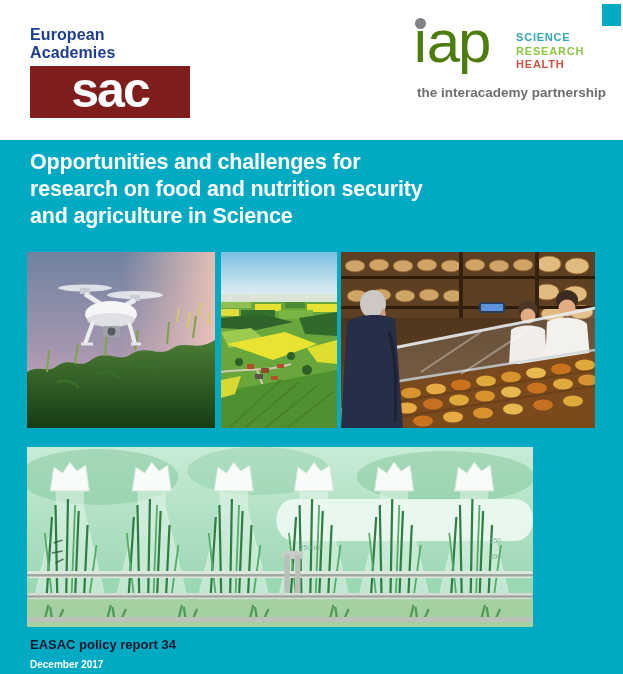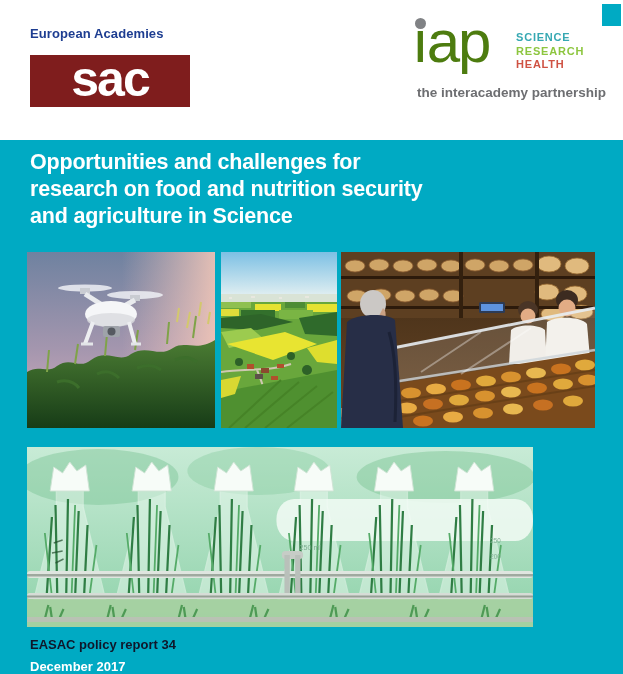--- a/index.html
+++ b/index.html
@@ -6,21 +6,21 @@
   html,body { width:623px; height:674px; background:#fff; }
   .page { position:relative; width:623px; height:674px; background:#ffffff; overflow:hidden;
           font-family:"Liberation Sans", sans-serif; }
 
   
   .band { position:absolute; left:0; top:140px; width:623px; height:534px; background:#00aac3; }
   .corner-square { position:absolute; left:602px; top:4px; width:19px; height:22px; background:#00aac3; }
 
   
   .easac { position:absolute; left:30px; top:26px; width:160px; }
-  .easac-top { color:#1d3d91; font-size:13px; font-weight:bold; margin-bottom:14px; letter-spacing:0.1px; }
+  .easac-top { color:#1d3d91; font-size:16px; font-weight:bold; margin-bottom:4px; letter-spacing:0.1px; }
   .easac-box { display:flex; width:160px; height:52px; }
   .easac-ea { width:66px; background:#9d7b52; color:#1d3d91; display:flex; align-items:center; justify-content:center;
               font-size:50px; font-weight:bold; line-height:1; letter-spacing:-3px; padding-bottom:5px; }
   .easac-sac { flex:1; background:#7f1d1d; color:#ffffff; display:flex; align-items:center; justify-content:center;
                font-size:50px; font-weight:bold; line-height:1; letter-spacing:-2px; padding-bottom:5px; }
   .easac-bottom { color:#1d3d91; font-size:12px; font-weight:bold; margin-top:3px; text-align:right; }
 
   
   .iap { position:absolute; left:412px; top:12px; width:200px; height:100px; }
   .iap-mark { position:relative; display:inline-block; color:#4d7c0f; font-size:60px; line-height:60px;
@@ -38,21 +38,21 @@
   
   .photo { position:absolute; overflow:hidden; }
   .photo svg { display:block; width:100%; height:100%; }
   #photo1 { left:27px;  top:252px; width:188px; height:176px; }
   #photo2 { left:221px; top:252px; width:116px; height:176px; }
   #photo3 { left:341px; top:252px; width:254px; height:176px; }
   #photo4 { left:27px;  top:447px; width:506px; height:180px; }
 
   
   .footer-report { position:absolute; left:30px; top:637px; color:#0f172a; font-size:13px; font-weight:bold; }
-  .footer-date   { position:absolute; left:30px; top:659px; color:#ffffff; font-size:13px; font-weight:bold; }
+  .footer-date   { position:absolute; left:30px; top:659px; color:#ffffff; font-size:10px; font-weight:bold; }
 </style>
 </head>
 <body>
 
 <div class="page">
 
   <div class="band"></div>
   <div class="corner-square"></div>
 
   <div class="easac">

